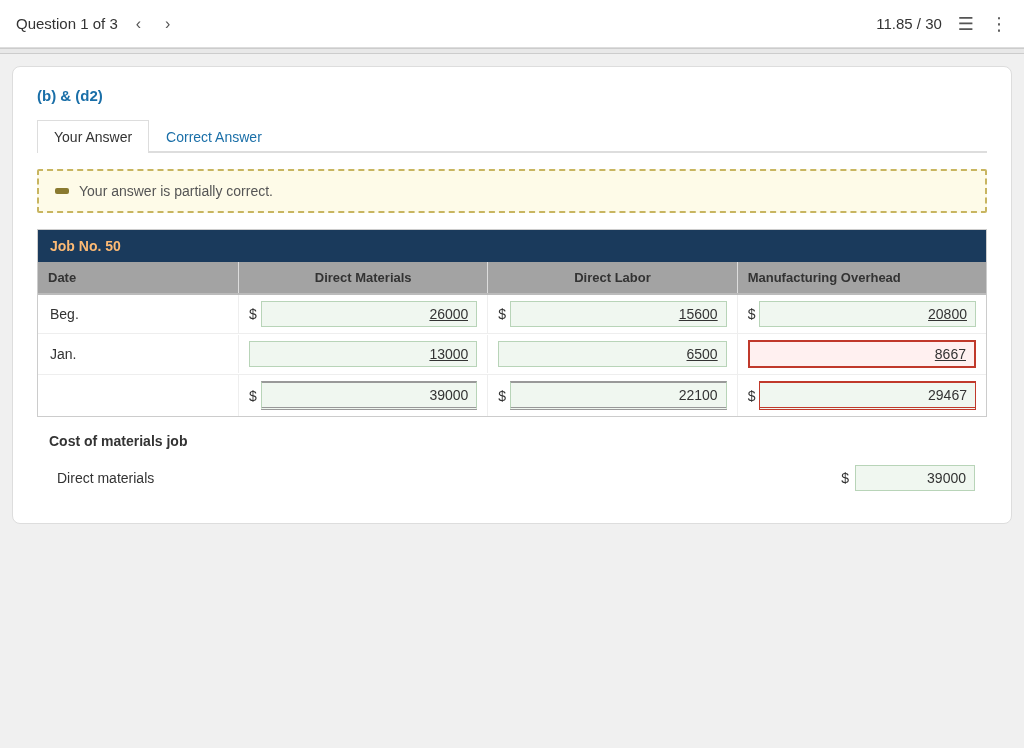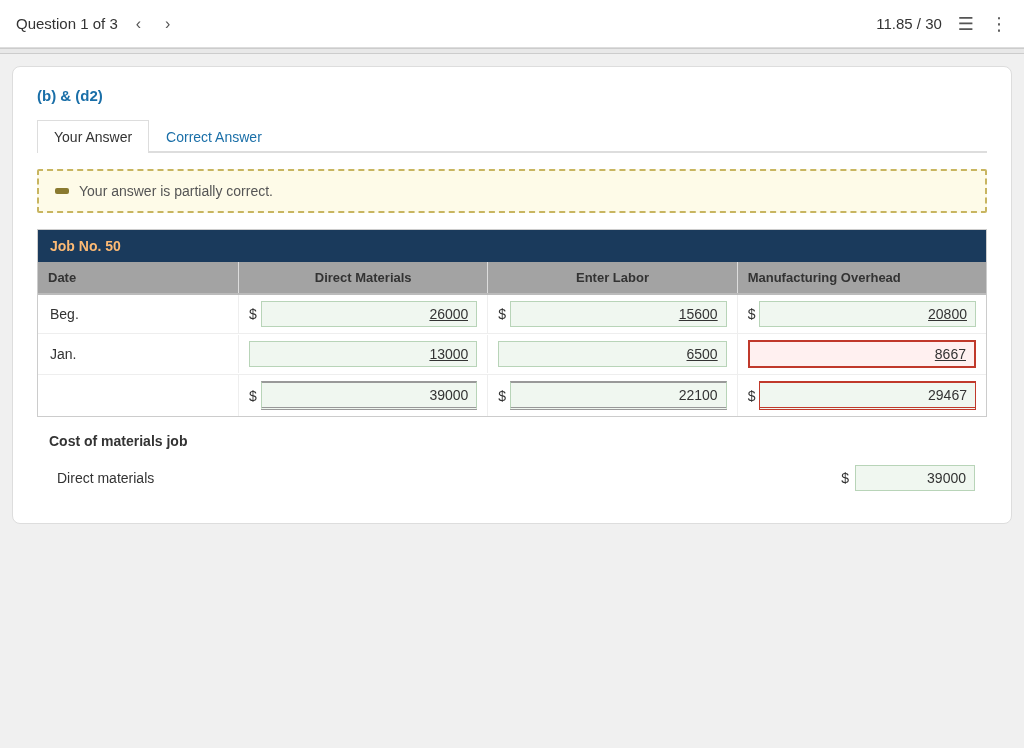--- a/index.html
+++ b/index.html
@@ -313,21 +313,21 @@
 
 
   <div class="job-table-container">
     <div class="job-header">
       <span>Job No. 50</span>
     </div>
 
     <div class="col-headers">
       <div class="col-header">Date</div>
       <div class="col-header">Direct Materials</div>
-      <div class="col-header">Enter Labor</div>
+      <div class="col-header">Direct Labor</div>
       <div class="col-header last">Manufacturing Overhead</div>
     </div>
 
     <div class="table-row">
       <div class="row-label">Beg.</div>
       <div class="cell">
         <span class="dollar-sign">$</span>
         <input type="text" class="input-field" value="26000" style="">
       </div>
       <div class="cell">

